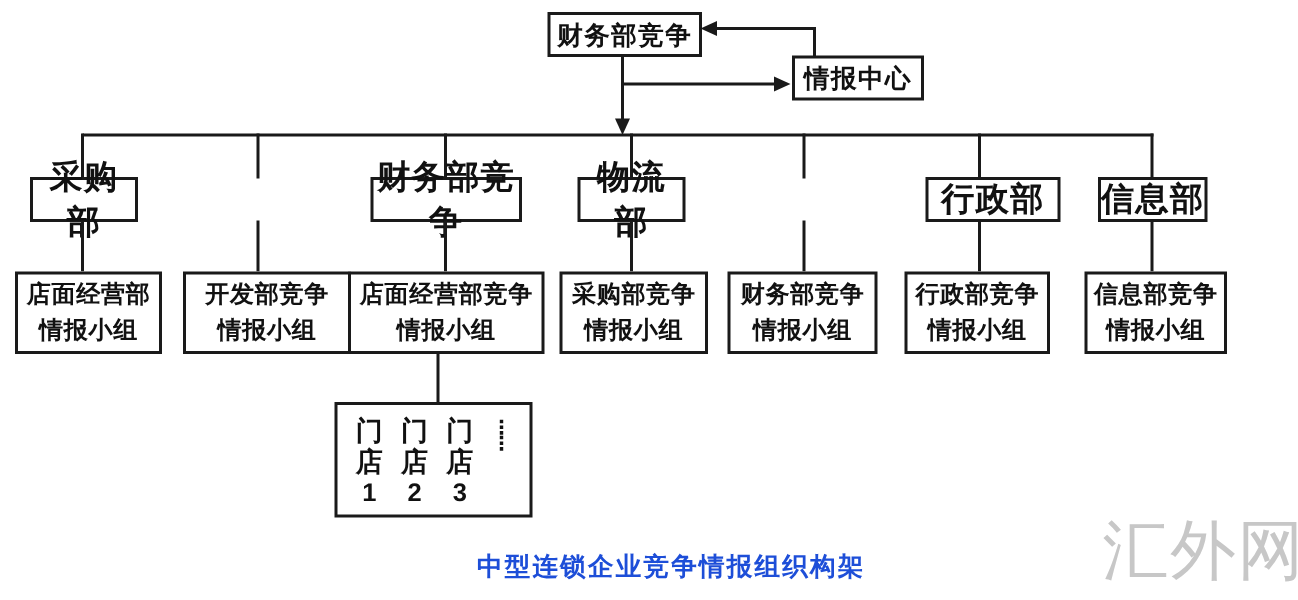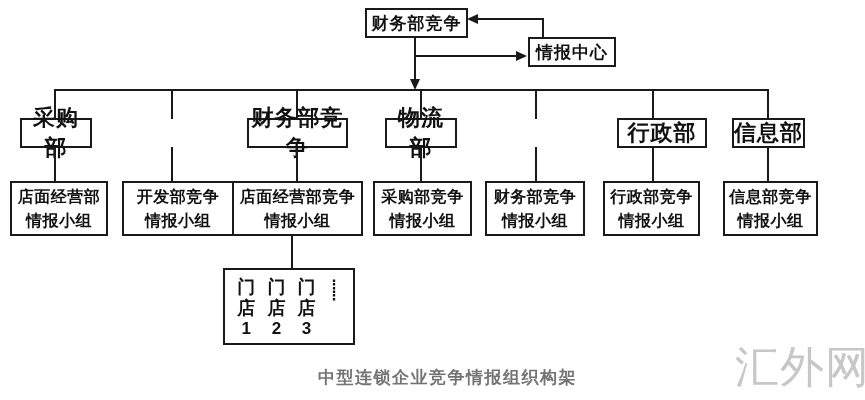--- a/index.html
+++ b/index.html
@@ -23,21 +23,21 @@
   .stores{
     position:absolute;left:223px;top:268px;width:132px;height:77px;
     box-sizing:border-box;border:2px solid #1a1a1a;background:#fff;
     display:flex;justify-content:space-evenly;align-items:flex-start;padding-top:7px;
   }
   .store-col{display:flex;flex-direction:column;align-items:center;font-size:18px;font-weight:700;line-height:1.15;}
   .store-col .num{font-size:17px;margin-top:1px;}
   .ellipsis-col{display:flex;flex-direction:column;align-items:center;font-size:13px;line-height:0.85;font-weight:700;margin-top:2px;}
   .caption{
     position:absolute;left:30px;top:366px;width:835px;text-align:center;
-    font-size:17px;font-weight:700;letter-spacing:1.5px;color:#737373;
+    font-size:17px;font-weight:700;letter-spacing:1.5px;color:#1d4ed8;
   }
   .watermark{
     position:absolute;left:735px;top:338px;font-size:44px;color:#c7c7c7;
     letter-spacing:1px;font-weight:400;white-space:nowrap;
   }
 </style>
 </head>
 <body>
 
 <div class="stage">

